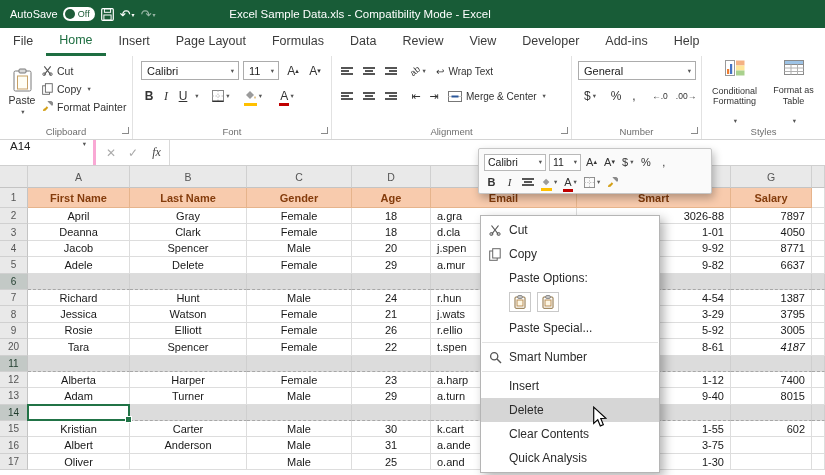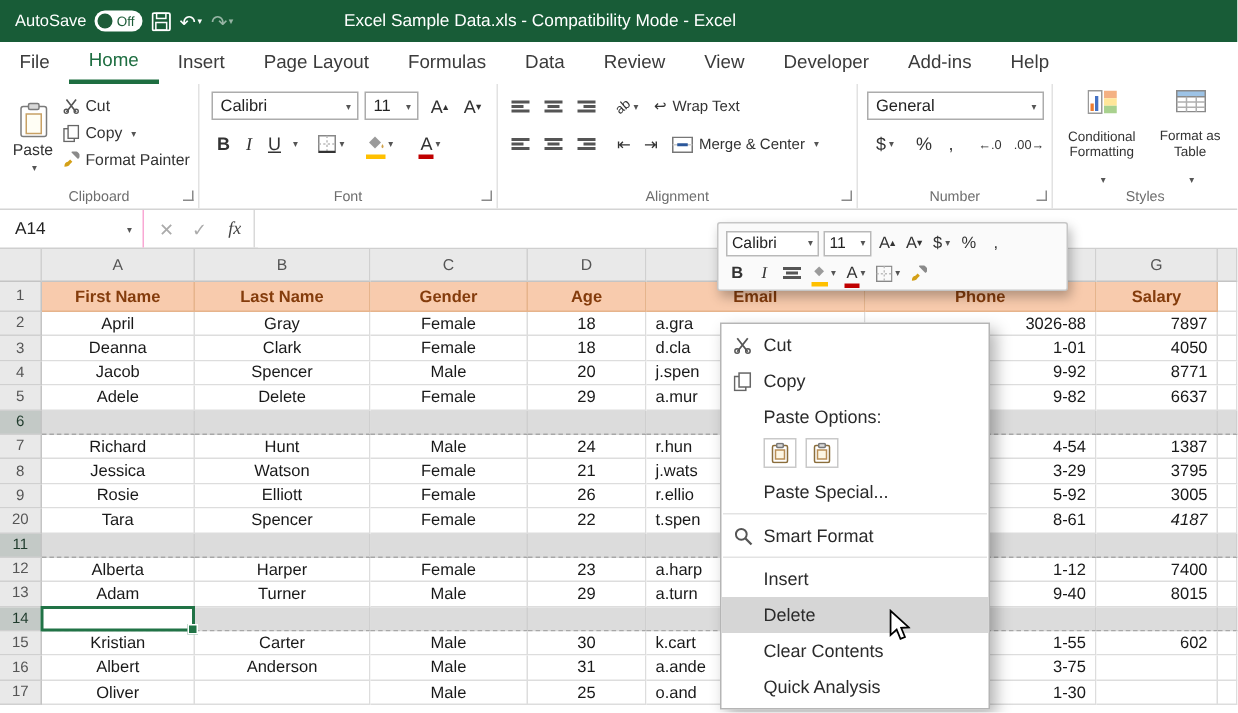--- a/index.html
+++ b/index.html
@@ -42,21 +42,21 @@
   .bars{display:inline-flex;flex-direction:column;gap:1.6px;width:12px}
   .bars i{height:1.5px;background:#555;display:block;width:12px}
   .bars.c i:nth-child(2n){width:8px;align-self:center}
   .bars.l i:nth-child(2n){width:8px;align-self:flex-start}
   .bars.r i:nth-child(2n){width:8px;align-self:flex-end}
   .tiny{font-size:7px;vertical-align:super}
   .bigbtn{position:absolute;top:4px;height:64px;display:flex;flex-direction:column;align-items:center;justify-content:space-between;gap:4px;font-size:9px;color:#333;text-align:center;line-height:1.15}
 
   
   #fbar{position:absolute;top:140px;left:0;width:100%;height:26px;background:#fff;border-bottom:1px solid #cfcfcf}
-  #namebox{position:absolute;left:0;top:0;width:96px;height:25px;border-right:1px solid #f9a8d4;display:flex;align-items:center;padding-left:10px;font-size:11.5px;color:#222}
+  #namebox{position:absolute;left:0;top:0;width:96px;height:25px;border-right:3px solid #f9a8d4;display:flex;align-items:flex-start;padding-left:10px;font-size:11.5px;color:#222}
   #namebox .caret{margin-left:auto;margin-right:7px}
   .fb{position:absolute;top:0;height:25px;width:22px;display:flex;align-items:center;justify-content:center;font-size:12px;color:#ababab}
   #fx{color:#444;font-style:italic;font-family:"Liberation Serif",serif;border-right:1px solid #d9d9d9;width:26px}
 
   
   #grid{position:absolute;top:166px;left:0;width:825px;height:309px;background:#fff;z-index:1}
   .grow{display:flex}
   .rh{flex:0 0 28px;width:28px;background:#e9e9e9;border-right:1px solid #c4c4c4;border-bottom:1px solid #d0d0d0;display:flex;align-items:center;justify-content:center;font-size:10px;color:#555}
   .ch{background:#e9e9e9;border-right:1px solid #d0d0d0;border-bottom:1px solid #c4c4c4;display:flex;align-items:center;justify-content:center;font-size:10.5px;color:#555;flex:none}
   .cell{border-right:1px solid #ddd;border-bottom:1px solid #ddd;display:flex;align-items:center;font-size:11px;color:#191919;overflow:hidden;white-space:nowrap;padding:0 6px;flex:none;background:#fff}
@@ -331,21 +331,21 @@
       <div class="ch" style="width: 81px;">G</div>
       <div class="ch" style="width: 13px;"></div>
     </div>
     <div class="grow" style="height: 20px;">
       <div class="rh" style="width: 28px;">1</div>
       <div class="cell hcell" style="width: 102px;">First Name</div>
       <div class="cell hcell" style="width: 117px;">Last Name</div>
       <div class="cell hcell" style="width: 105px;">Gender</div>
       <div class="cell hcell" style="width: 79px;">Age</div>
       <div class="cell hcell" style="width: 146px;">Email</div>
-      <div class="cell hcell" style="width: 154px;">Phone</div>
+      <div class="cell hcell" style="width: 154px;">Smart</div>
       <div class="cell hcell" style="width: 81px;">Salary</div>
       <div class="cell" style="width: 13px;"></div>
     </div>
     <div class="grow" style="height: 16.4px;">
       <div class="rh" style="width: 28px;">2</div>
       <div class="cell" style="width: 102px; justify-content: center;">April</div>
       <div class="cell" style="width: 117px; justify-content: center;">Gray</div>
       <div class="cell" style="width: 105px; justify-content: center;">Female</div>
       <div class="cell" style="width: 79px; justify-content: center;">18</div>
       <div class="cell" style="width: 146px; justify-content: flex-start;">a.gra</div>
@@ -623,21 +623,21 @@
         <span>Paste Special...</span>
       </div>
       <div class="csep"></div>
       <div class="ci">
         <span class="ic">
           <svg width="13" height="13" viewBox="0 0 13 13">
             <circle cx="5.2" cy="5.2" r="3.6" fill="none" stroke="#555" stroke-width="1.3"></circle>
             <path d="M8 8 L12 12" stroke="#555" stroke-width="1.5"></path>
           </svg>
         </span>
-        <span>Smart Format</span>
+        <span>Smart Number</span>
       </div>
       <div class="csep"></div>
       <div class="ci">
         <span class="ic"></span>
         <span>Insert</span>
       </div>
       <div class="ci hl">
         <span class="ic"></span>
         <span>Delete</span>
       </div>

